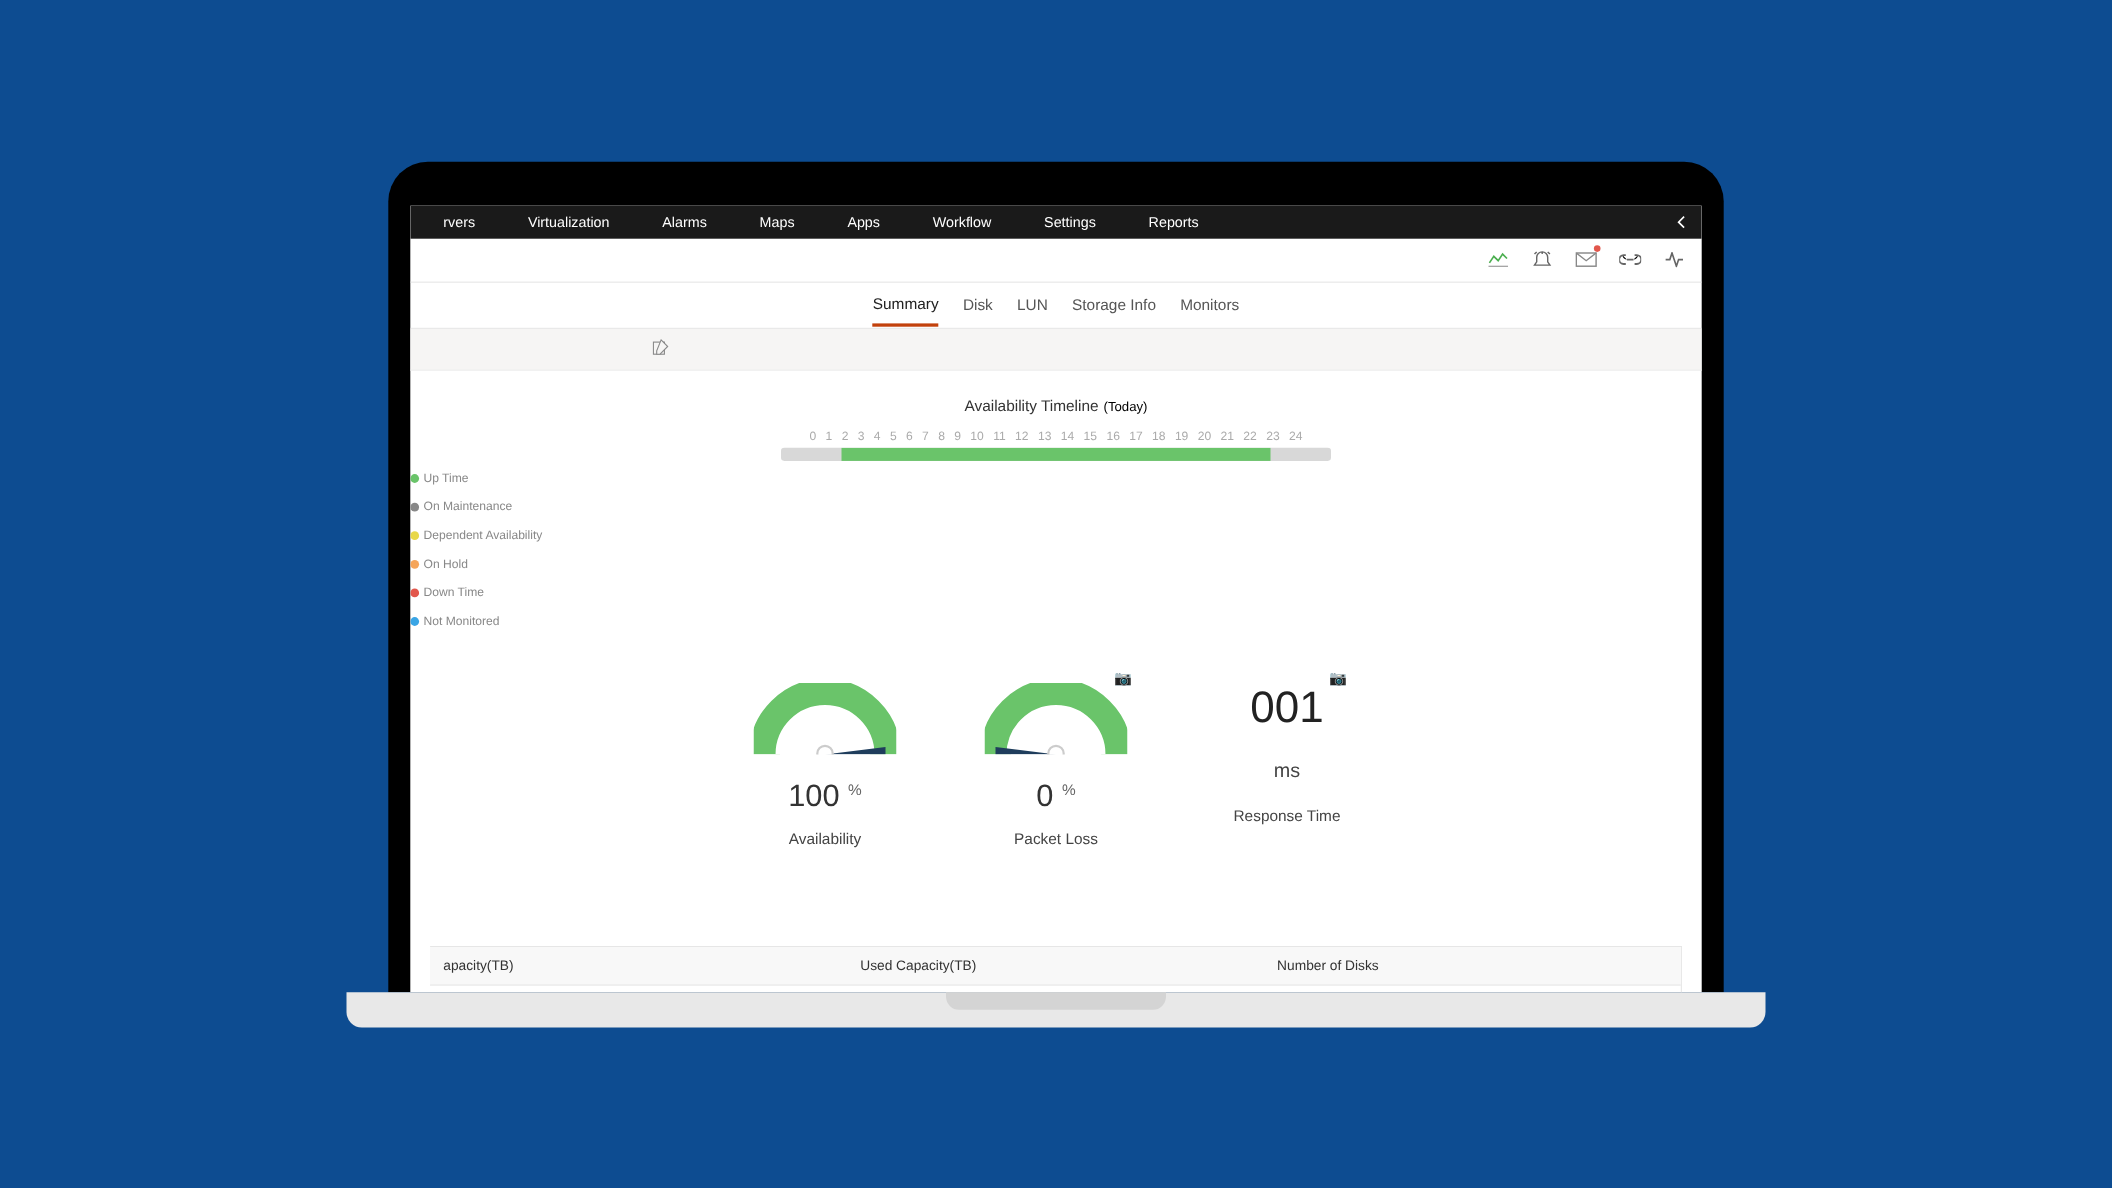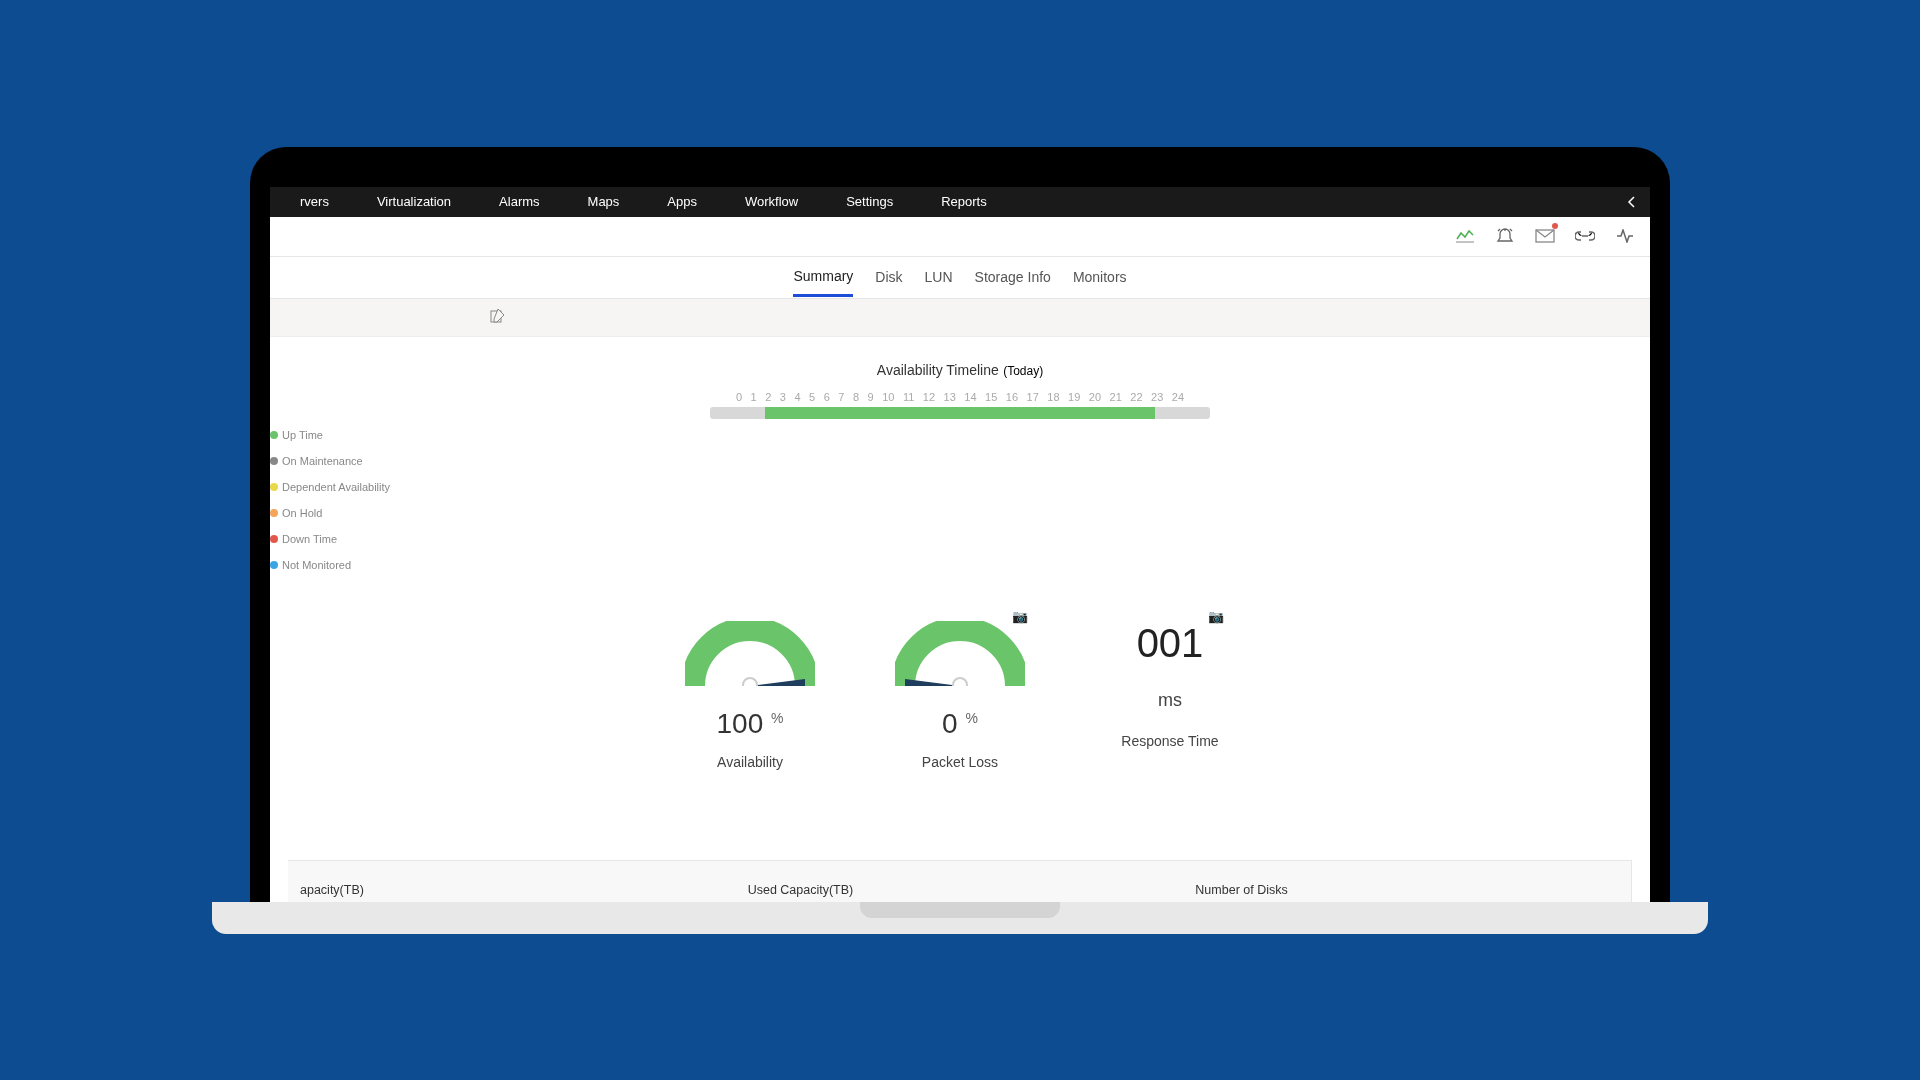--- a/index.html
+++ b/index.html
@@ -8,21 +8,21 @@
   height: 1080px;
   background: #0d4c91;
   font-family: -apple-system, BlinkMacSystemFont, "Segoe UI", Arial, sans-serif;
   display: flex;
   align-items: center;
   justify-content: center;
   overflow: hidden;
 }
 .laptop {
   position: relative;
-  width: 1420px;
+  width: 1214px;
 }
 .laptop-screen {
   background: #000;
   border-radius: 36px 36px 0 0;
   padding: 40px 20px 0 20px;
   height: 755px;
   position: relative;
 }
 .laptop-base {
   background: #e8e8e8;
@@ -97,21 +97,21 @@
   gap: 22px;
   height: 42px;
   align-items: center;
   border-bottom: 1px solid #e6e6e6;
   font-size: 14px;
   color: #555;
 }
 .sub-tab { cursor: pointer; padding: 10px 0; }
 .sub-tab.active {
   color: #222;
-  border-bottom: 3px solid #1d4ed8;
+  border-bottom: 3px solid #c2410c;
   font-weight: 500;
 }
 .edit-row {
   height: 38px;
   background: #f6f5f4;
   display: flex;
   align-items: center;
   padding-left: 220px;
   border-bottom: 1px solid #eee;
 }
@@ -243,21 +243,21 @@
   color: #333;
   border-bottom: 1px solid #e6e6e6;
 }
 .table-row {
   display: flex;
   font-size: 10px;
   color: #555;
   font-style: italic;
 }
 .cell {
-  padding: 22px 12px;
+  padding: 10px 12px;
   flex: 1;
 }
 .cell-link { color: #2a6fb5; }
 </style>
 </head>
 <body>
 
 <div class="laptop">
   <div class="laptop-screen">
     <div class="screen-content">

